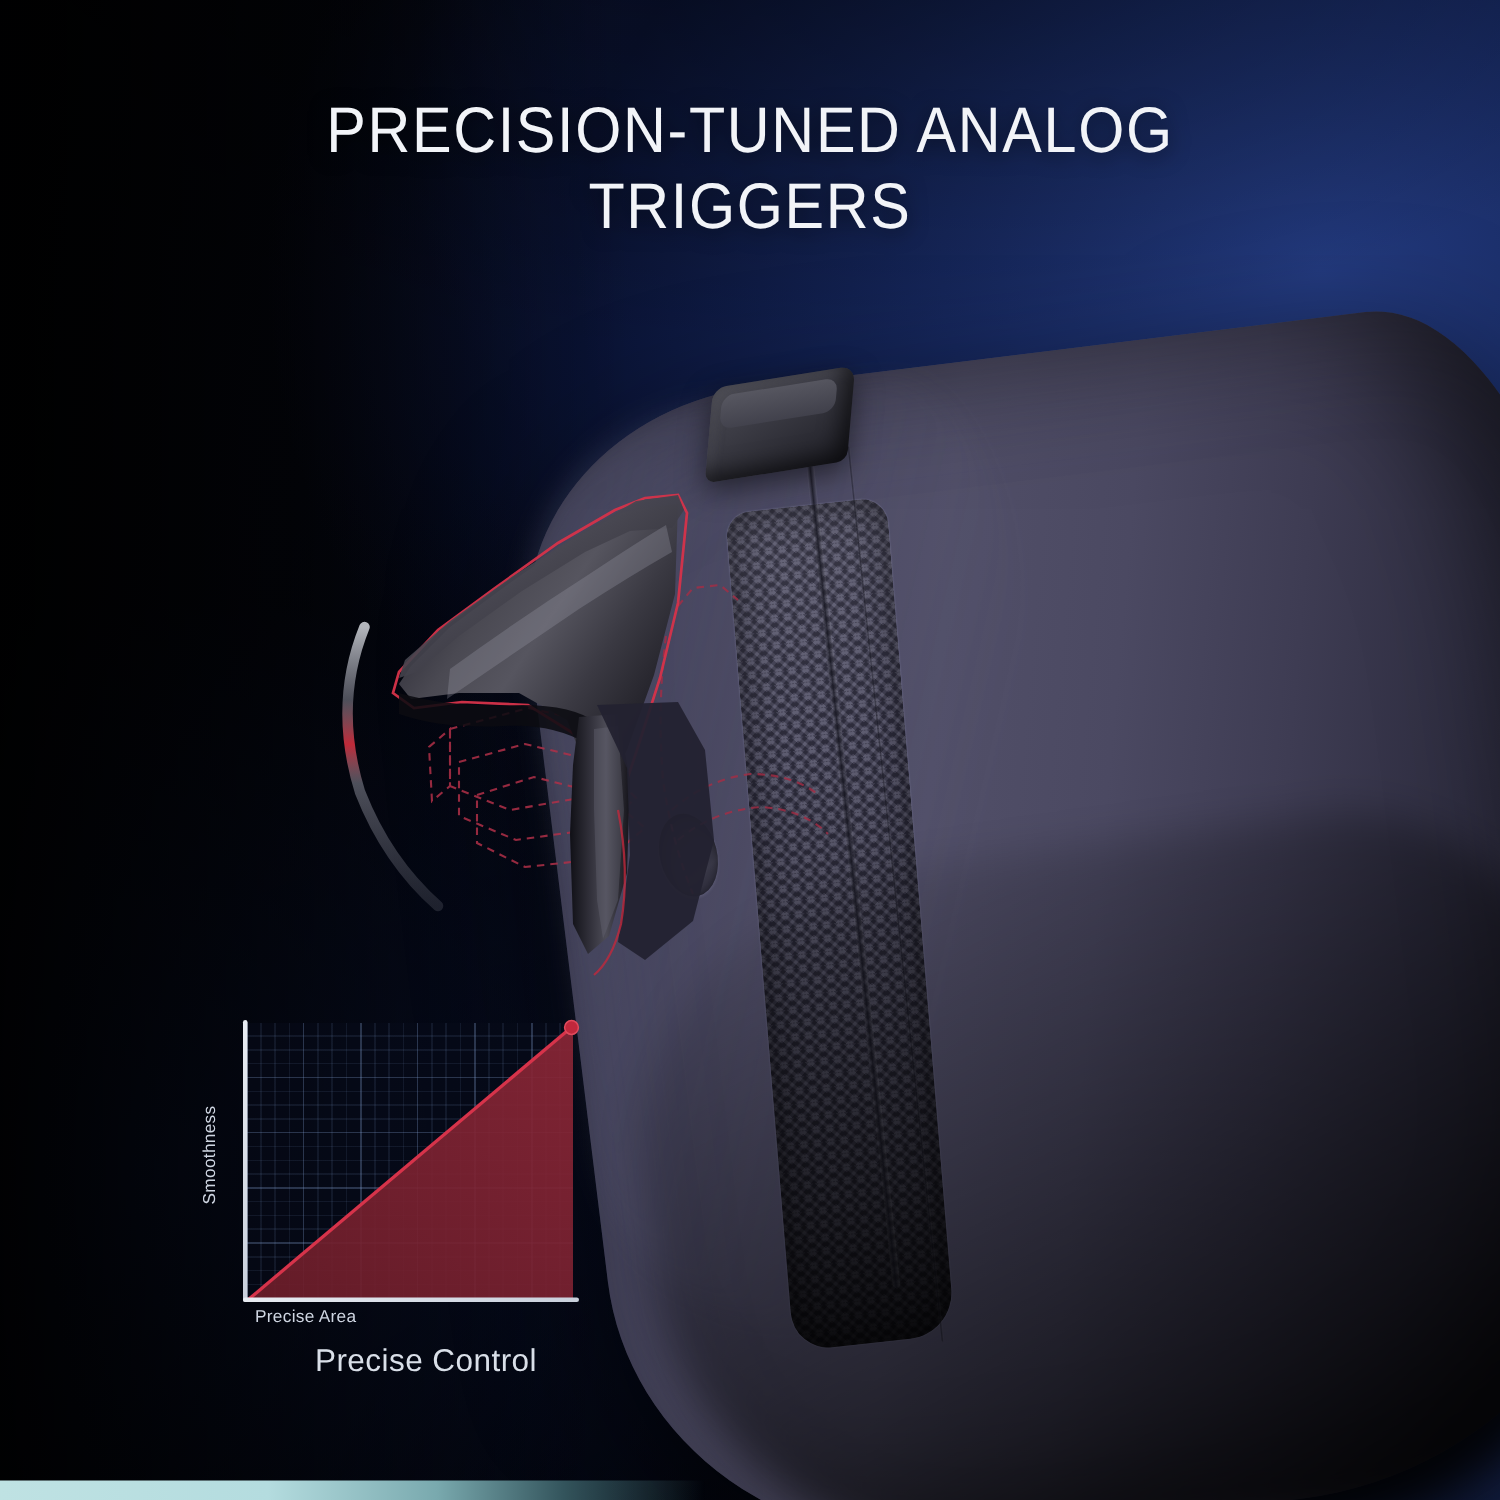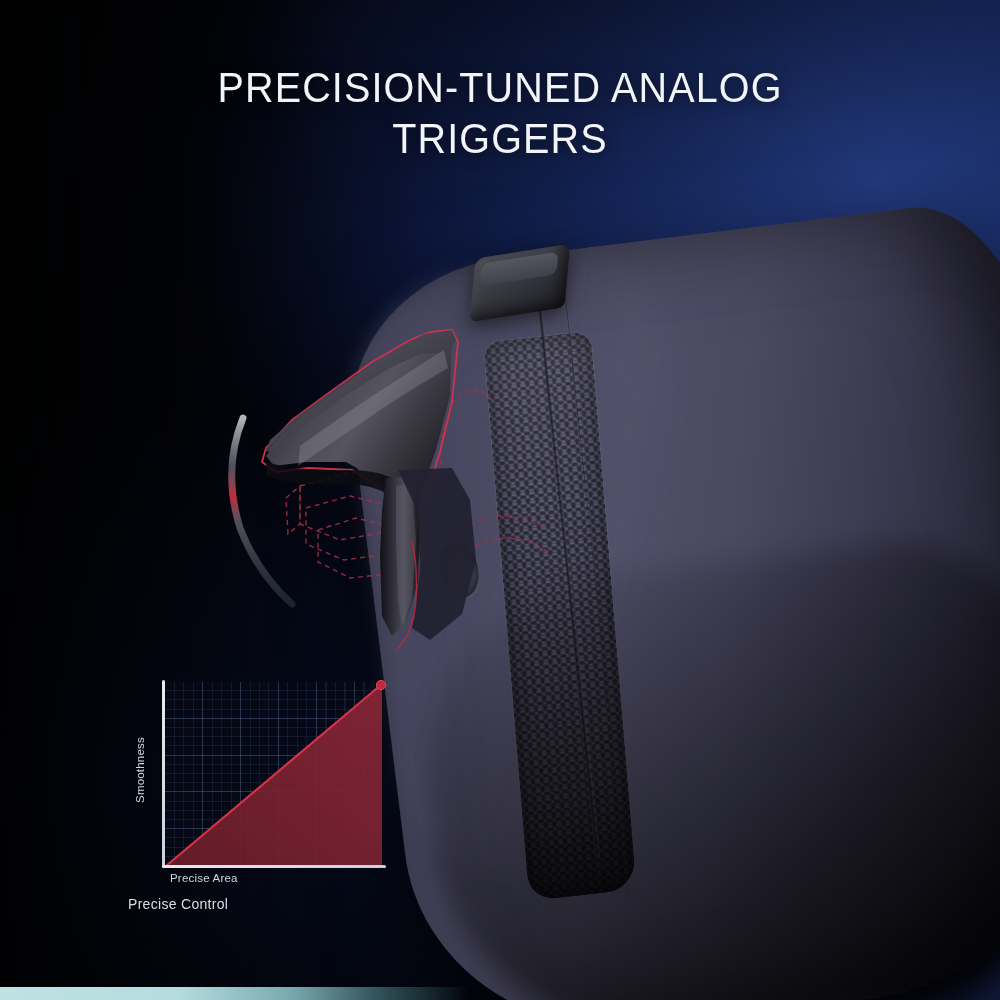--- a/index.html
+++ b/index.html
@@ -295,24 +295,25 @@
   .chart-xlabel {
     position: absolute;
     left: 42px; top: 208px;
     color: #cfd6e2;
     font-size: 11.5px;
     letter-spacing: 0.2px;
     white-space: nowrap;
   }
   .chart-caption {
     position: absolute;
-    left: 0; top: 232px;
+    left: 16px; top: 232px;
     width: 280px;
+    text-align: center;
     color: #d9dfe8;
-    font-size: 14px;
+    font-size: 21px;
     letter-spacing: 0.3px;
     white-space: nowrap;
   }
 </style>
 </head>
 <body>
 
 <div id="stage">
 
   <div class="bg-base"></div>

